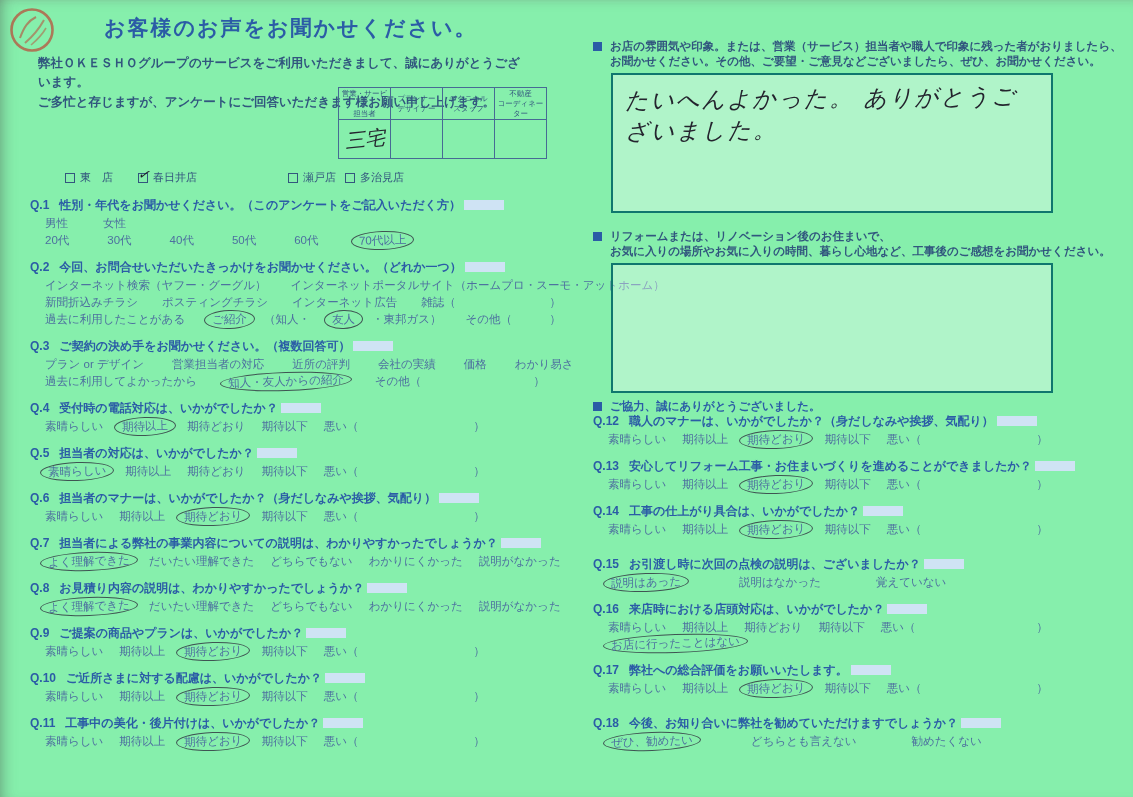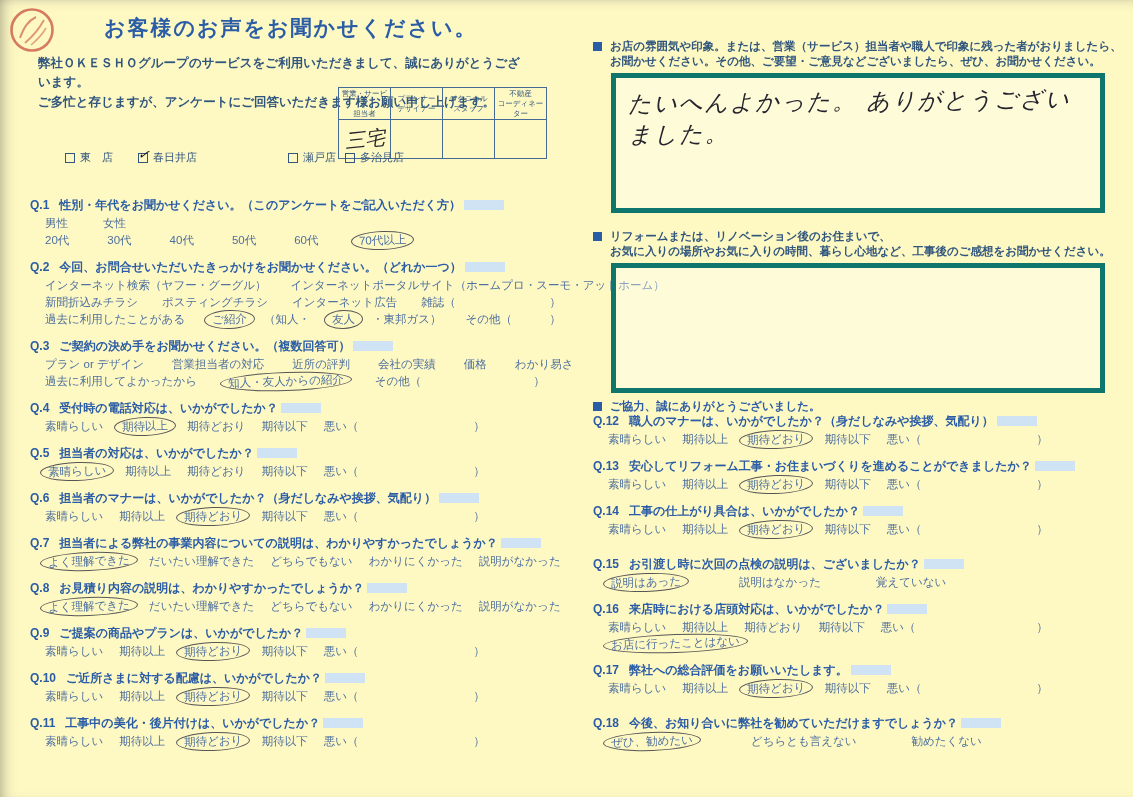--- a/index.html
+++ b/index.html
@@ -1,18 +1,18 @@
 <!DOCTYPE html>
 <html><head>
 <meta charset="utf-8">
 <style>
   html,body{margin:0;padding:0;background:#e8e8e6;}
   .page{
     position:relative; width:1133px; height:797px; overflow:hidden;
-    background:#fef9c3;
+    background:#86efac;
     box-shadow: inset 12px 0 16px -12px rgba(70,70,70,.55), inset 0 10px 12px -10px rgba(120,120,120,.3);
     font-family:"Liberation Sans", sans-serif;
     color:#31567e;
     text-decoration:underline;
   }
   
   .stamp{position:absolute; left:9px; top:7px; width:46px; height:46px;}
   .doc-title{
     position:absolute; left:104px; top:14px;
     font-size:21px; font-weight:bold; letter-spacing:2px; color:#2b5ca6;
@@ -33,21 +33,21 @@
     text-align:center; white-space:pre-line; line-height:1.3; padding:1px 0;
   }
   .staff-table td{height:36px; text-align:center;}
   .hand{
     font-family:"DejaVu Serif", serif; font-style:italic; color:#24242e;
   }
   .staff-sign{font-size:20px; display:inline-block; transform:rotate(-6deg);}
   
   .stores{position:absolute; left:65px; top:150px; font-size:11px; color:#33567e;}
   .store-row{display:grid; grid-template-columns:73px 150px 57px auto; margin-bottom:3px;}
-  .store{display:flex; align-items:center; gap:5px; white-space:nowrap;}
+  .store{display:flex; align-items:center; gap:5px; white-space:nowrap;margin-top:20px;}
   .cb{position:relative; width:8px; height:8px; border:1px solid #33567e; flex:0 0 auto;}
   .cb .check{
     position:absolute; left:-1px; top:-8px; font-size:14px; color:#1d1d26;
     transform:rotate(8deg); font-family:"DejaVu Serif", serif;
   }
   
   .col-left{position:absolute; left:30px; top:198px; width:520px;}
   .col-right{position:absolute; left:593px; top:38px; width:532px;}
   .q{margin-bottom:13px;}
   .q-title{
@@ -68,21 +68,21 @@
   .opt.tight{margin-left:-10px;}
   .circled{
     display:inline-block; border:1.5px solid rgba(45,45,60,.8); border-radius:50%;
     padding:1px 7px 2px; margin:-3px -5px; transform:rotate(-2deg);
   }
   
   .comments{margin-top:1px;}
   .comment-prompt{display:flex; gap:8px; font-size:11.5px; line-height:15px; color:#31567e; font-weight:600;}
   .sq{flex:0 0 auto; width:9px; height:9px; background:#2b5ca6; margin-top:3px;}
   .box{
-    border:5px solid #0f766e; margin:4px 0 16px 18px; width:494px; background:rgba(255,255,255,.35);
+    border:2px solid #0f766e; margin:4px 0 16px 18px; width:442px; background:rgba(255,255,255,.35);
     padding:8px 12px; box-sizing:border-box;
   }
   .box1{height:140px;}
   .box2{height:130px; margin-bottom:6px;}
   .comment-hand{font-size:23px; display:inline-block; transform:rotate(-.6deg); letter-spacing:2px;}
   .closing{display:flex; gap:8px; font-size:11.5px; font-weight:600; color:#2b5ca6; align-items:flex-start;text-align:center;}
 </style>
 </head>
 <body>
 

